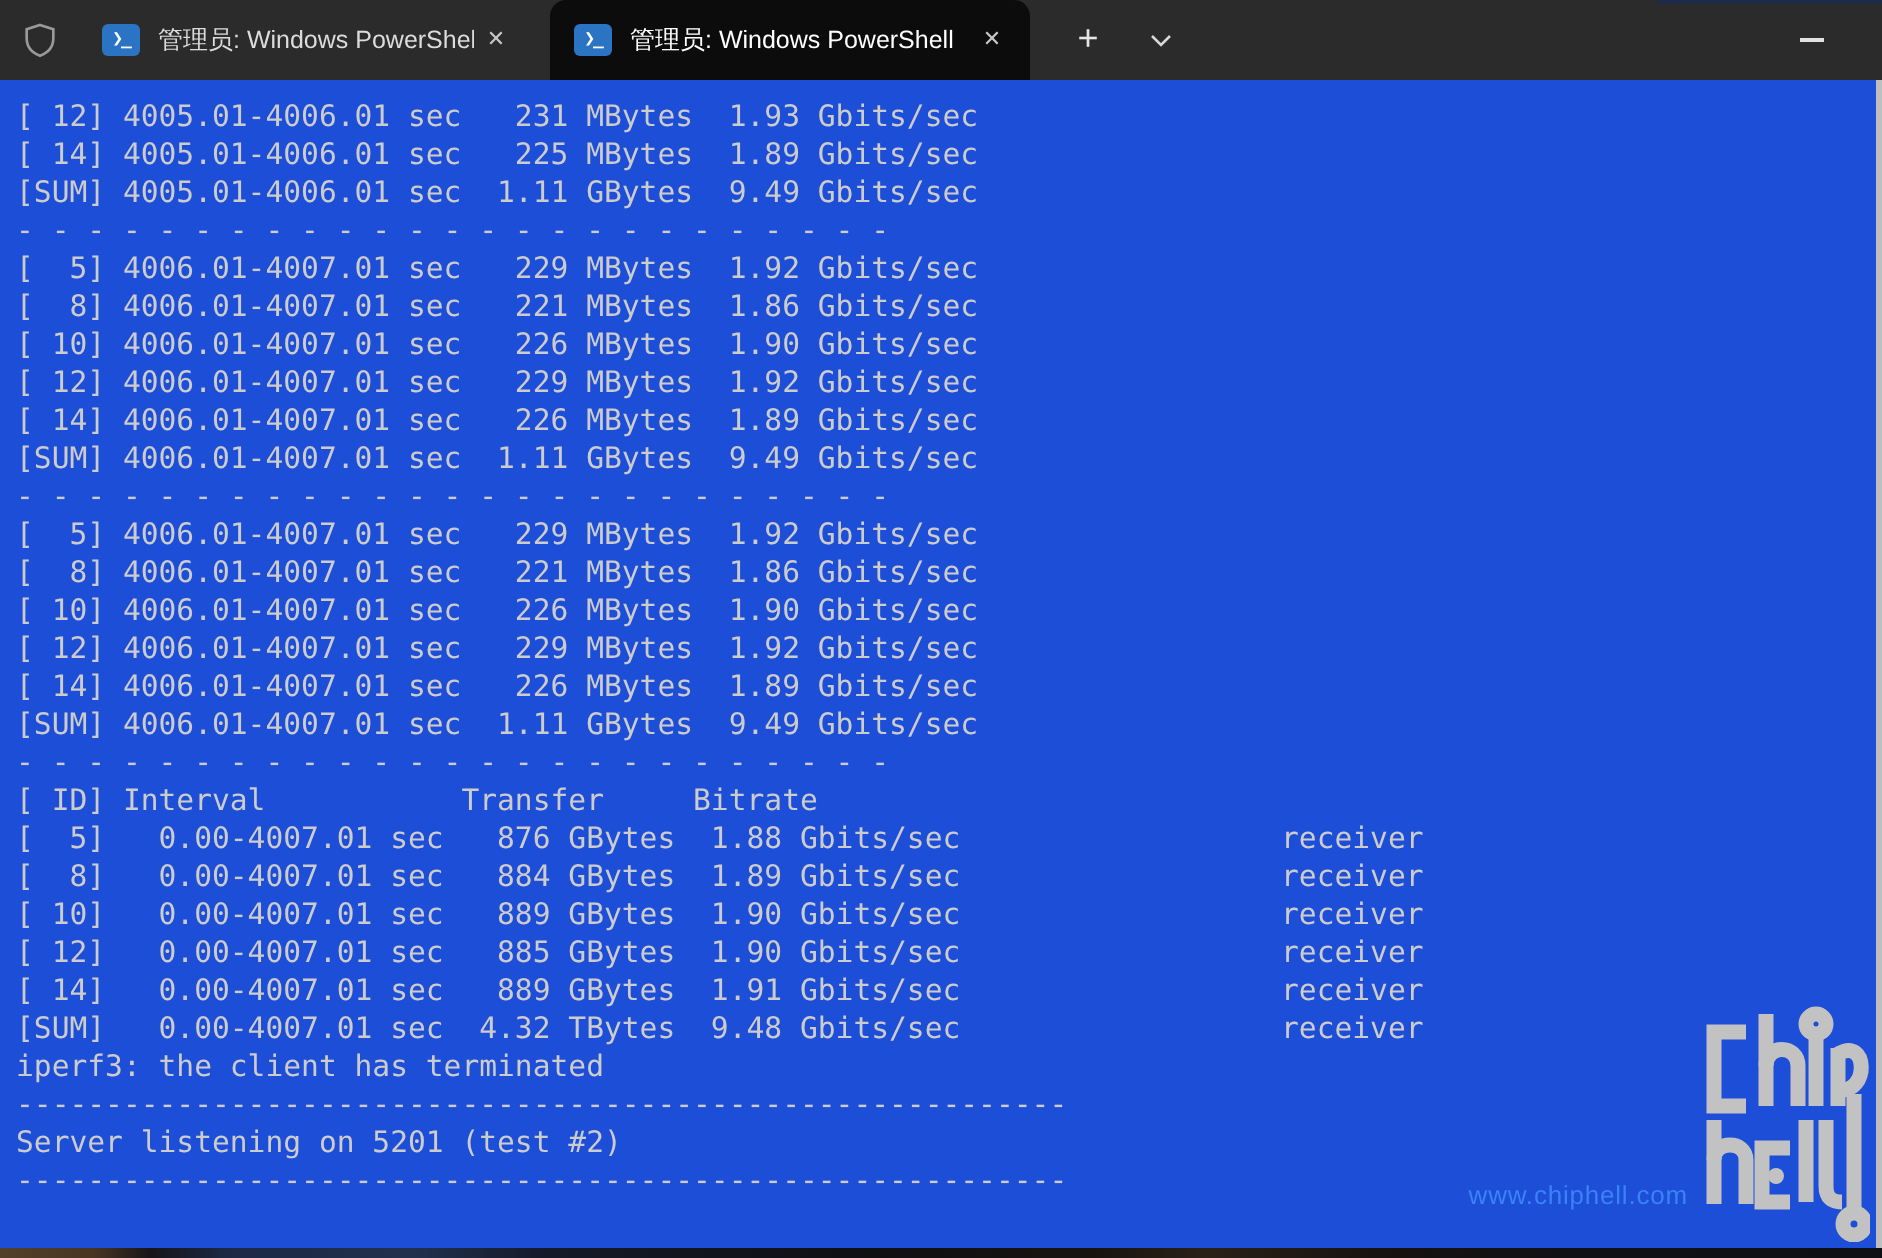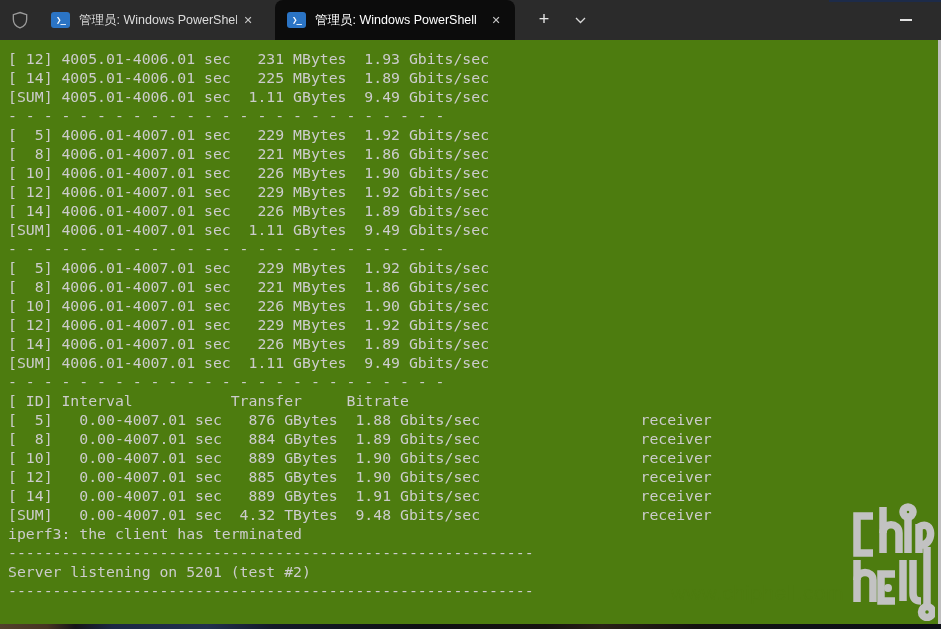--- a/index.html
+++ b/index.html
@@ -48,33 +48,33 @@
     display:flex; align-items:center; justify-content:center; border-radius:4px;
   }
   .minimize-btn {
     position:absolute; top:0; right:14px; width:42px; height:40px;
     display:flex; align-items:center; justify-content:center;
   }
   .minimize-glyph { width:12px; height:2px; background:#e2e2e2; }
   
   .terminal {
     position:absolute; top:40px; left:0; right:0; bottom:5px;
-    background:#4d7c0f; padding:9px 0 0 8px;
+    background:#1d4ed8; padding:9px 0 0 8px;
     font-family:"DejaVu Sans Mono","Liberation Mono", monospace;
     font-size:14.8px; line-height:19px; font-weight:500;
     color:#cccccc; white-space:pre; overflow:hidden;
   }
   .scrollbar {
     position:absolute; top:40px; right:0; bottom:5px; width:3px;
     background:#bfbfbf; z-index:4;
   }
   
   .watermark {
     position:absolute; right:97px; bottom:24px;
-    color:#4d7c0f; font-size:21px; letter-spacing:0.4px; z-index:3;
+    color:#3b82f6; font-size:13px; letter-spacing:0.4px; z-index:3;
   }
   .chiphell-logo { position:absolute; right:6px; bottom:8px; z-index:3; }
   
   .bottom-strip {
     position:absolute; left:0; right:0; bottom:0; height:5px; z-index:5;
     background:linear-gradient(90deg,
       #52402b 0%, #473522 5%, #171519 8%, #1c2844 12%, #22304e 22%,
       #141a29 29%, #0f1013 45%, #171310 58%, #2a2117 64%, #151210 74%,
       #0f1117 86%, #0d0f15 100%);
   }

